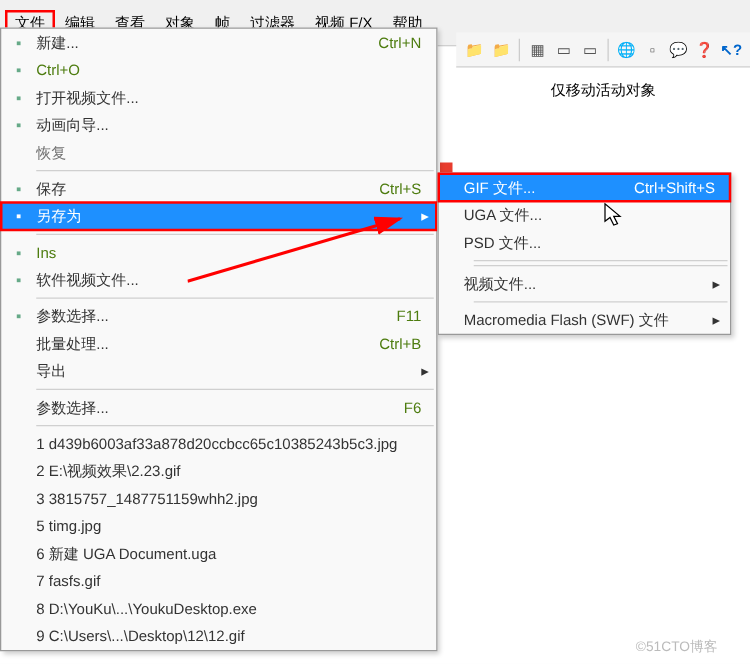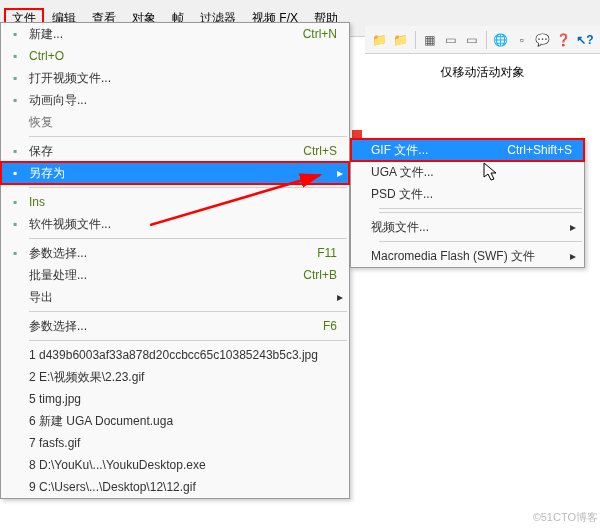--- a/index.html
+++ b/index.html
@@ -27,21 +27,21 @@
 .menu-row.disabled .label, .menu-row.disabled .shortcut { color: #737373; }
 .menu-sep { height: 1px; background: #d0d0d0; margin: 3px 2px 3px 28px; }
 
 .submenu { position: absolute; top: 138px; left: 350px; width: 235px; background: #f9f9f9; border: 1px solid #999; box-shadow: 2px 2px 4px rgba(0,0,0,0.2); }
 .submenu .menu-row { padding-left: 20px; }
 .submenu .menu-row .arrow { right: 8px; }
 
 .pointer-arrow { position: absolute; top: 170px; left: 150px; pointer-events: none; }
 .cursor-img { position: absolute; top: 162px; left: 483px; pointer-events: none; }
 
-.watermark { position: absolute; bottom: 6px; right: 2px; color: #bbb; font-size: 11px; }
+.watermark { position: absolute; bottom: 6px; right: 26px; color: #bbb; font-size: 11px; }
 .edge-bar { position: absolute; top: 130px; left: 352px; width: 10px; height: 16px; background: #e83c2e; }
 </style>
 </head>
 <body>
 
 <div class="menubar" id="menubar">
     <div class="menubar-item highlighted">文件</div>
     <div class="menubar-item">编辑</div>
     <div class="menubar-item">查看</div>
     <div class="menubar-item">对象</div>
@@ -135,20 +135,23 @@
       <span class="shortcut">F6</span>
     </div>
     <div class="menu-sep"></div>
     <div class="menu-row">
       <span class="label">1 d439b6003af33a878d20ccbcc65c10385243b5c3.jpg</span>
     </div>
     <div class="menu-row">
       <span class="label">2 E:\视频效果\2.23.gif</span>
     </div>
     <div class="menu-row">
+      <span class="label">3 3815757_1487751159whh2.jpg</span>
+    </div>
+    <div class="menu-row">
       <span class="label">5 timg.jpg</span>
     </div>
     <div class="menu-row">
       <span class="label">6 新建 UGA Document.uga</span>
     </div>
     <div class="menu-row">
       <span class="label">7 fasfs.gif</span>
     </div>
     <div class="menu-row">
       <span class="label">8 D:\YouKu\...\YoukuDesktop.exe</span>

